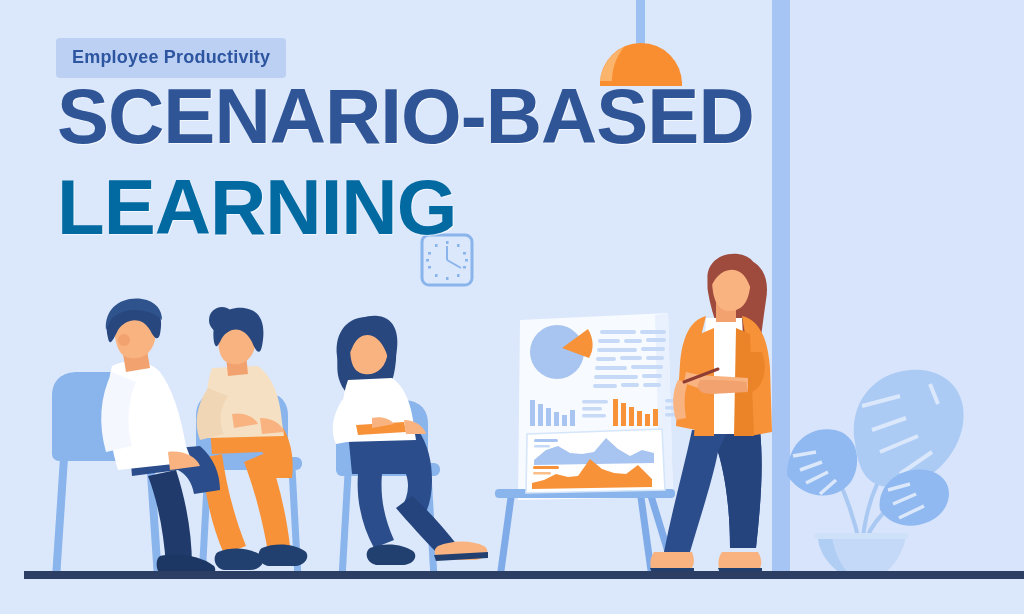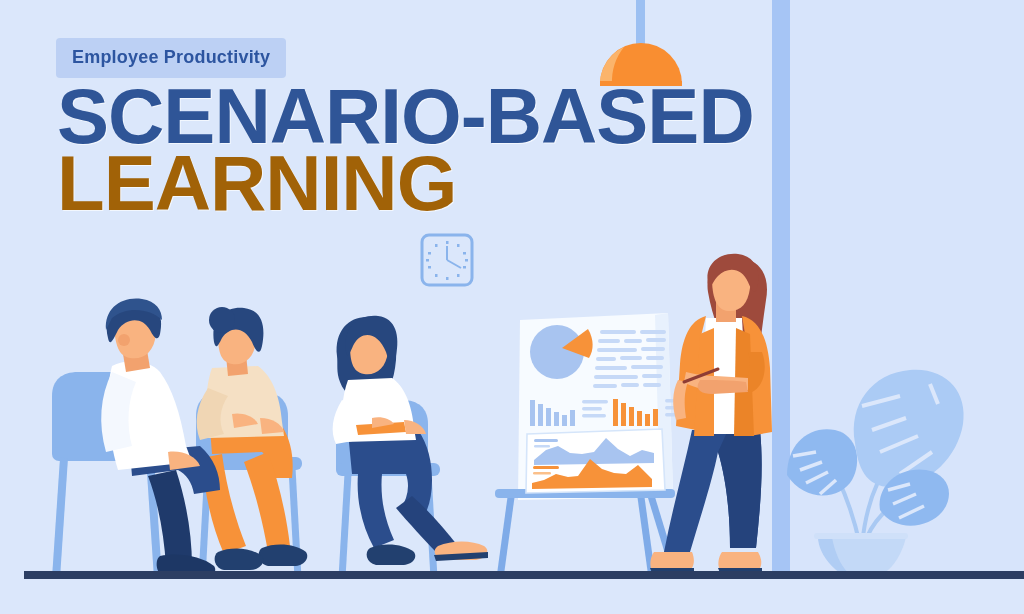--- a/index.html
+++ b/index.html
@@ -23,21 +23,21 @@
   }
   .title1,.title2{
     position:absolute;left:57px;
     font-weight:bold;line-height:.96;
     white-space:nowrap;
     font-size:78px;
     letter-spacing:-1px;
     text-shadow:1px 1px 0 rgba(255,255,255,.65);
   }
   .title1{top:79px;color:#2f5597;text-align:center;}
-  .title2{top:146px;color:#a16207;}
+  .title2{top:170px;color:#0369a1;}
 </style>
 </head>
 <body>
 
 <div id="stage">
 
   <svg id="art" viewBox="0 0 1024 614" xmlns="http://www.w3.org/2000/svg">
 
     <rect x="0" y="0" width="1024" height="614" fill="#dbe7fb"></rect>
     <rect x="790" y="0" width="234" height="580" fill="#d7e4fb"></rect>

